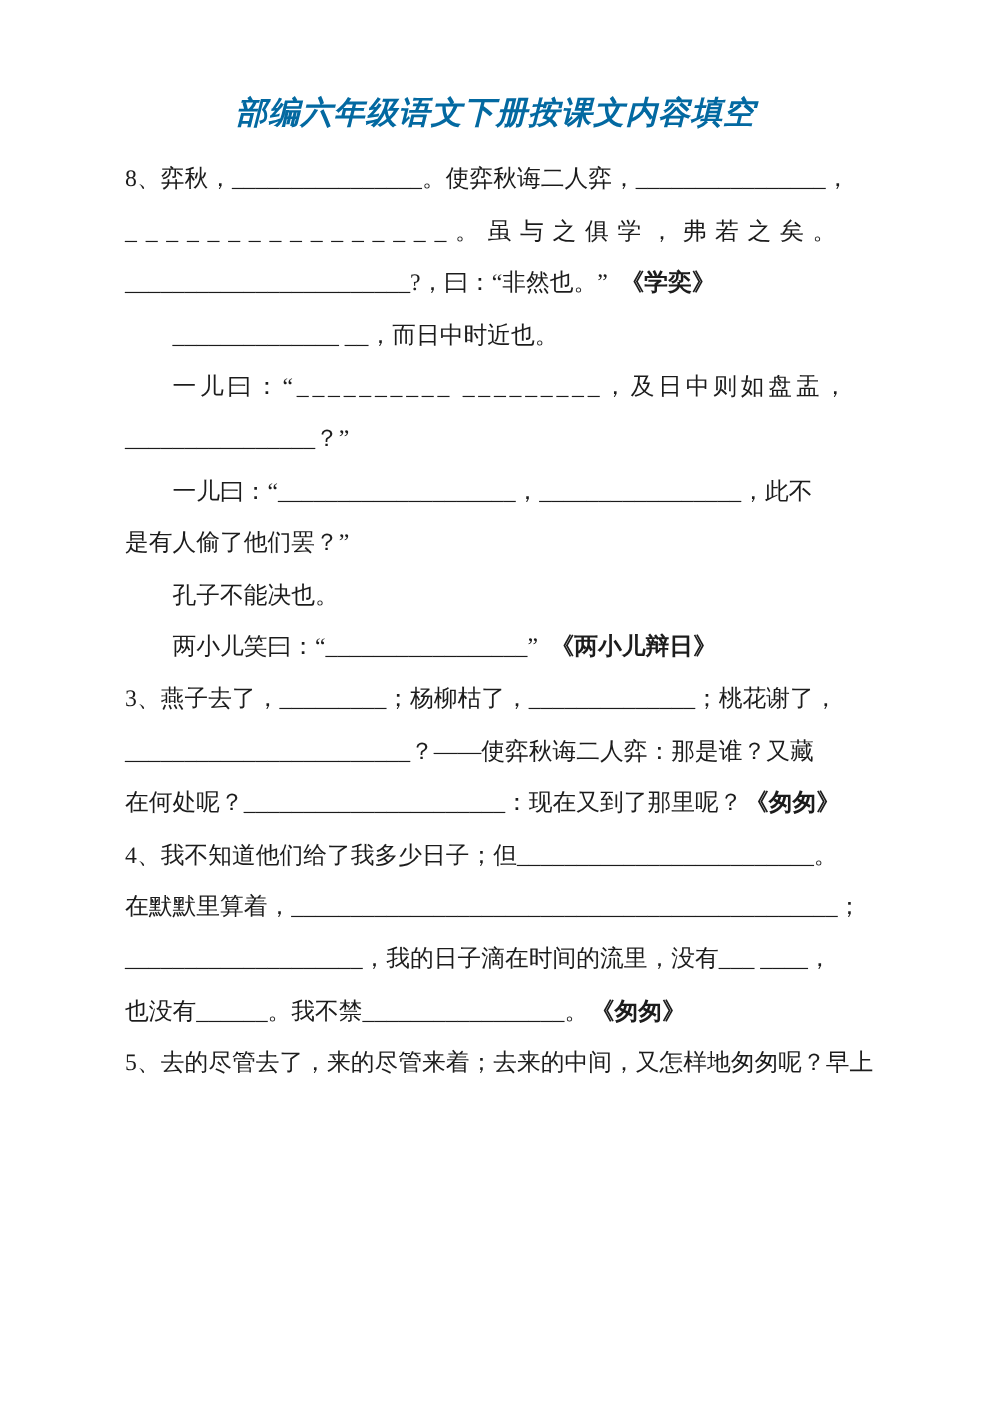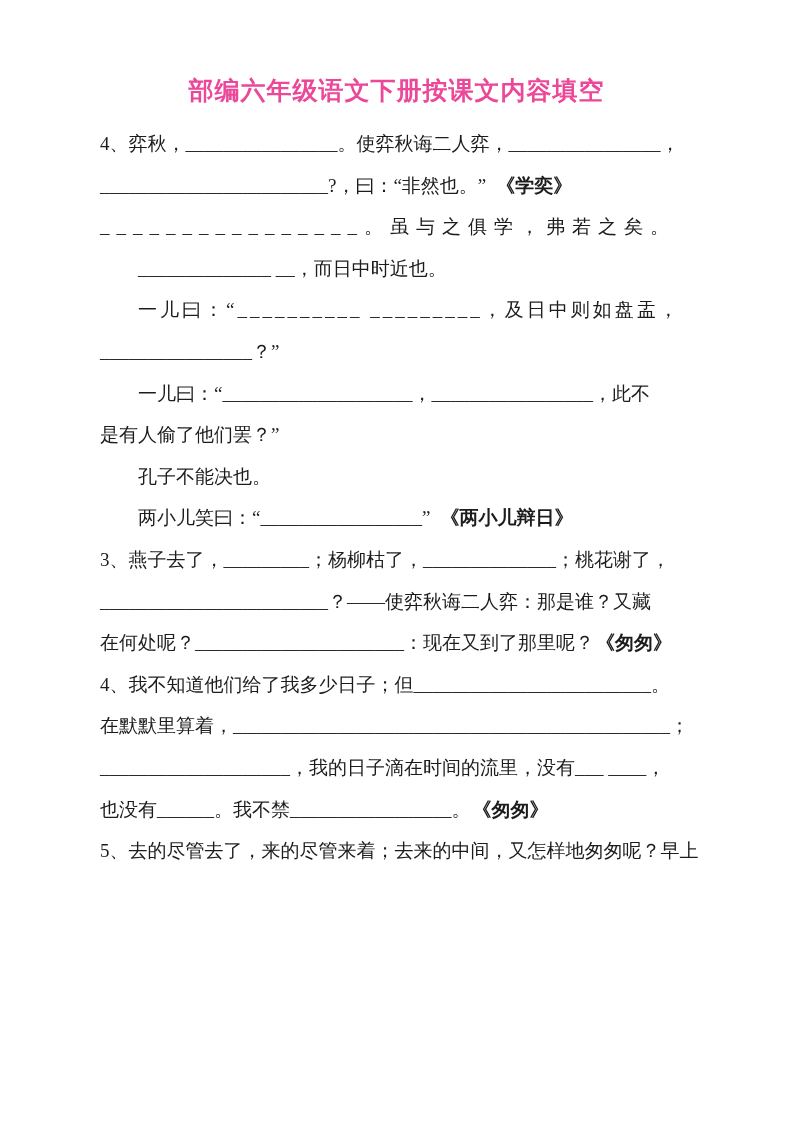--- a/index.html
+++ b/index.html
@@ -46,28 +46,28 @@
     letter-spacing: 0;
     margin-left: 10px;
   }
   .ref-tight { margin-left: 2px; }
 </style>
 </head>
 <body>
 
 <div class="page">
 
-  <h1 class="doc-title" style="color: #ec4899;">部编六年级语文下册按课文内容填空</h1>
+  <h1 class="doc-title" style="color: #0369a1; font-style: italic;">部编六年级语文下册按课文内容填空</h1>
 
-  <p class="line"><span>4、弈秋，________________。使弈秋诲二人弈，________________，</span></p>
+  <p class="line"><span>8、弈秋，________________。使弈秋诲二人弈，________________，</span></p>
 
 
+  <p class="line spread"><span>________________。虽与之俱学，弗若之矣。</span></p>
+
   <p class="line"><span>________________________?，曰：“非然也。”</span><span class="ref">《学奕》</span></p>
-
-  <p class="line spread"><span>________________。虽与之俱学，弗若之矣。</span></p>
 
 
 
   <p class="line indent"><span>______________ __，而日中时近也。</span></p>
 
   <p class="line indent spread-sm"><span>一儿曰：“__________ _________，及日中则如盘盂，</span></p>
 
   <p class="line"><span>________________？”</span></p>
 
   <p class="line indent"><span>一儿曰：“____________________，_________________，此不</span></p>

